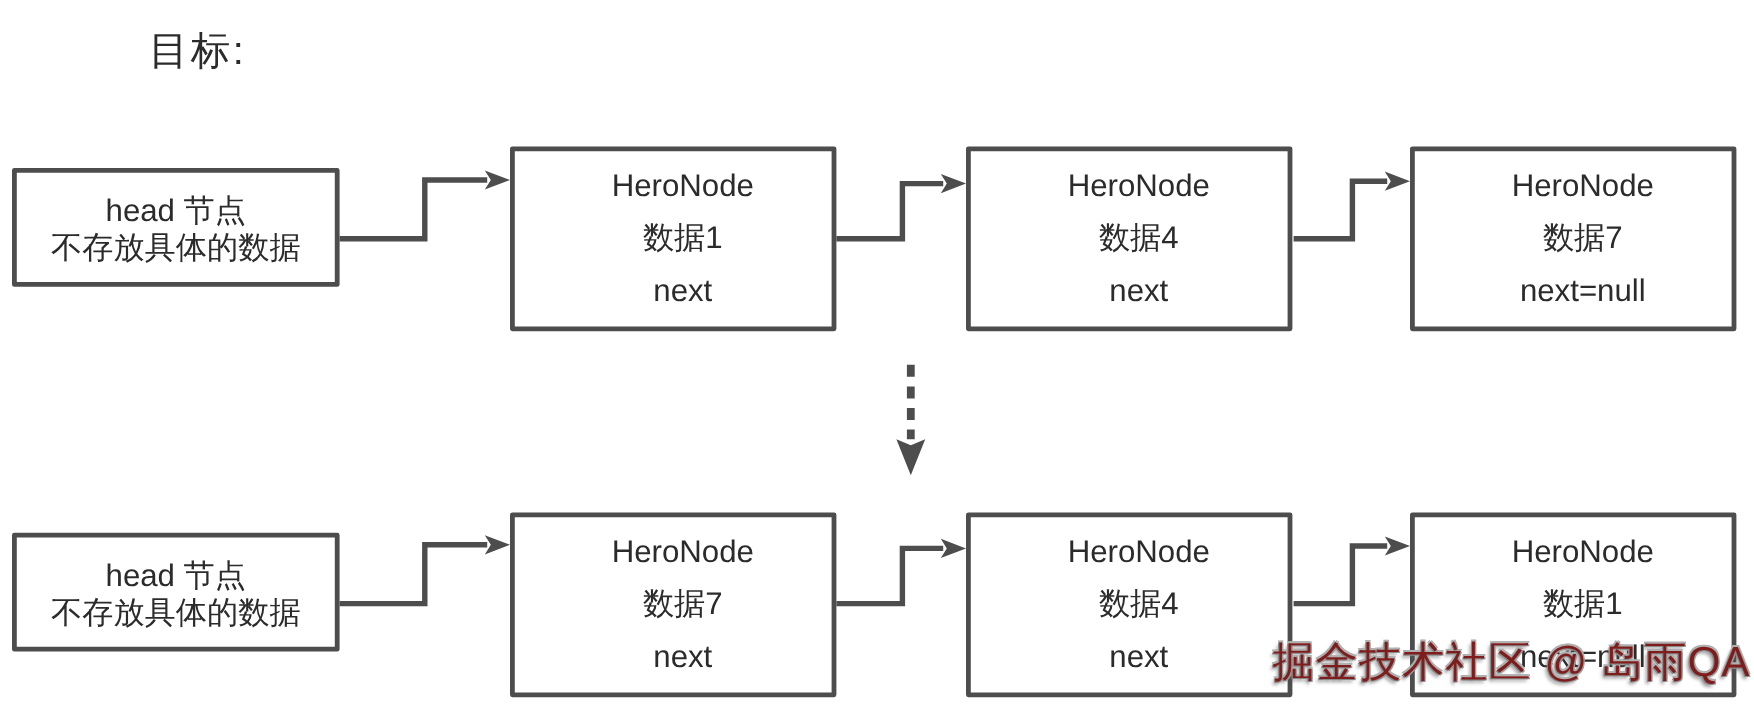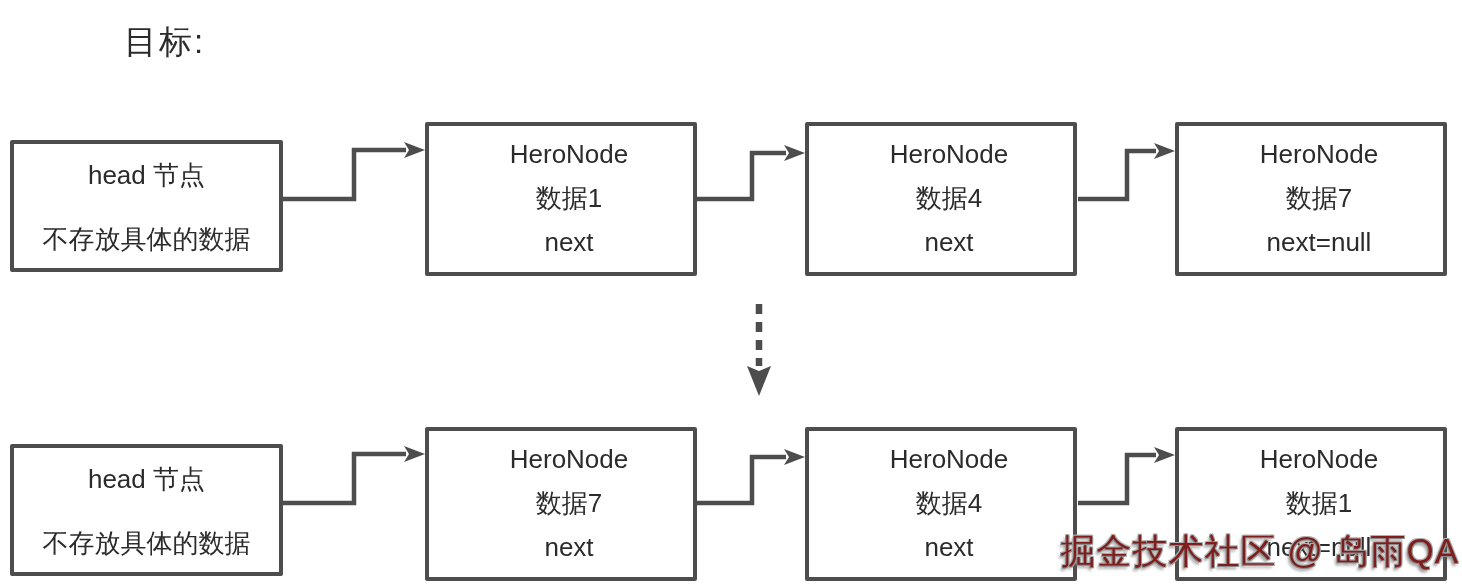--- a/index.html
+++ b/index.html
@@ -31,21 +31,21 @@
     border-radius: 2px;
     background: #ffffff;
     display: flex;
     flex-direction: column;
     justify-content: space-between;
     align-items: center;
     text-align: center;
   }
   .head-box {
     width: 273px;
-    height: 132px;
+    height: 99px;
     padding: 16px 0 14px 0;
   }
   .node-box {
     width: 272px;
     height: 154px;
     padding: 13px 0 15px 16px;
   }
   .line {
     font-size: 26px;
     line-height: 30px;

